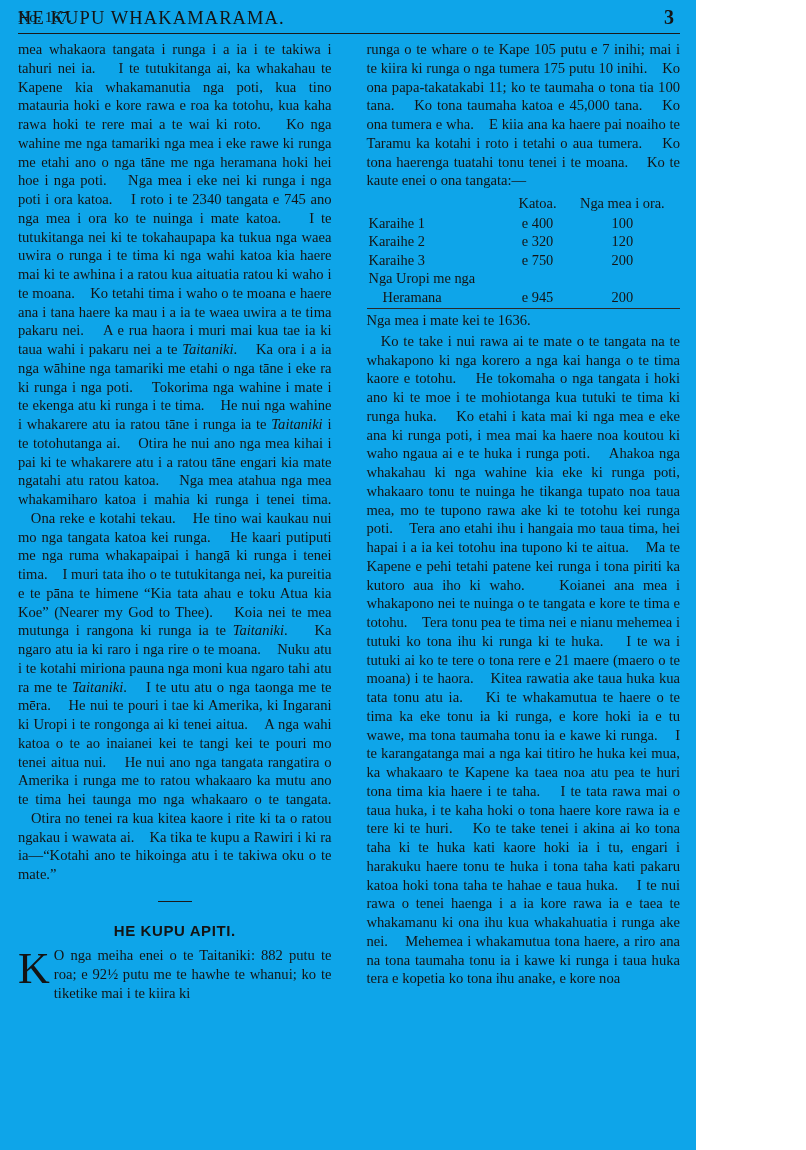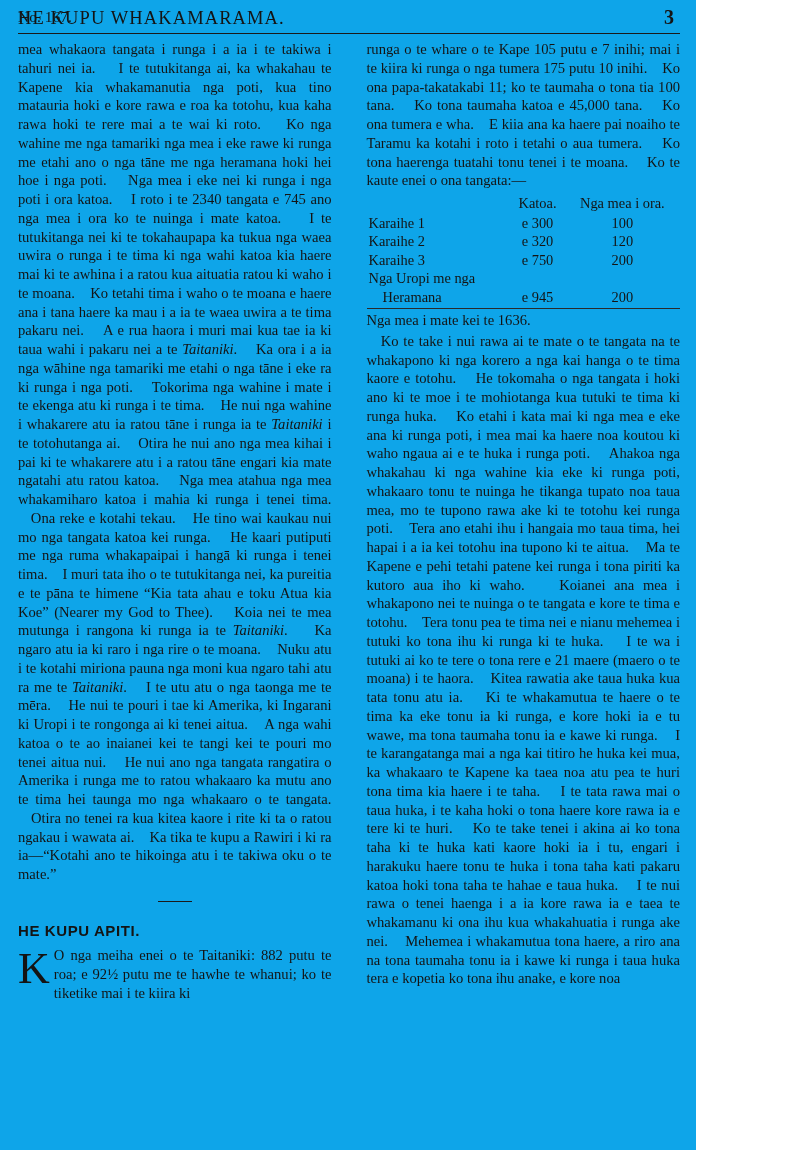--- a/index.html
+++ b/index.html
@@ -70,20 +70,21 @@
     text-justify: inter-word;
     hyphens: manual;
   }
   .col p {
     margin: 0;
     text-indent: 0;
   }
   .section-title {
     margin-top: 14px;
     margin-bottom: 6px;
+    text-align: center;
     font-family: "Liberation Sans", sans-serif;
     font-weight: bold;
     font-size: 15px;
     letter-spacing: 0.6px;
   }
   .divider-dot {
     text-align: center;
     margin: 10px 0 4px 0;
     font-size: 13px;
     line-height: 1;
@@ -180,21 +181,21 @@
           <thead>
             <tr>
               <th class="lbl"></th>
               <th class="num">Katoa.</th>
               <th class="num">Nga mea i ora.</th>
             </tr>
           </thead>
           <tbody id="table-body">
               <tr>
                 <td class="lbl">Karaihe 1</td>
-                <td class="num">e 300</td>
+                <td class="num">e 400</td>
                 <td class="num">100</td>
               </tr>
               <tr>
                 <td class="lbl">Karaihe 2</td>
                 <td class="num">e 320</td>
                 <td class="num">120</td>
               </tr>
               <tr>
                 <td class="lbl">Karaihe 3</td>
                 <td class="num">e 750</td>

